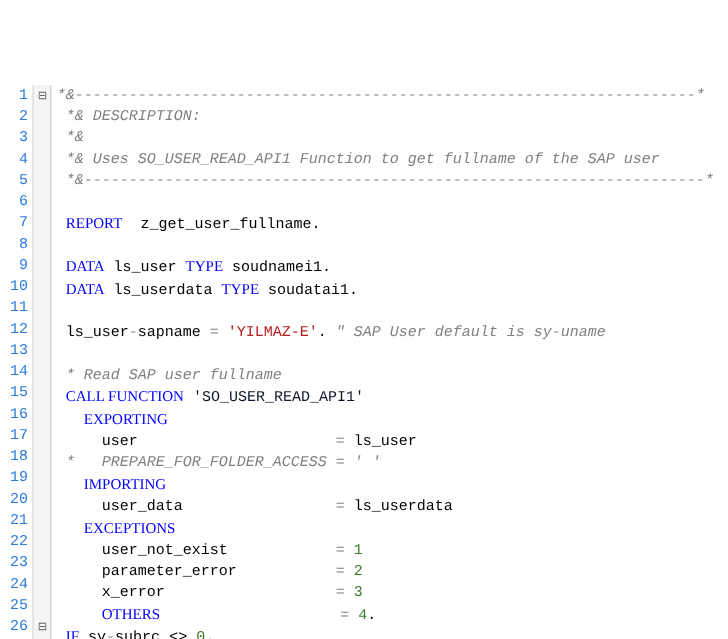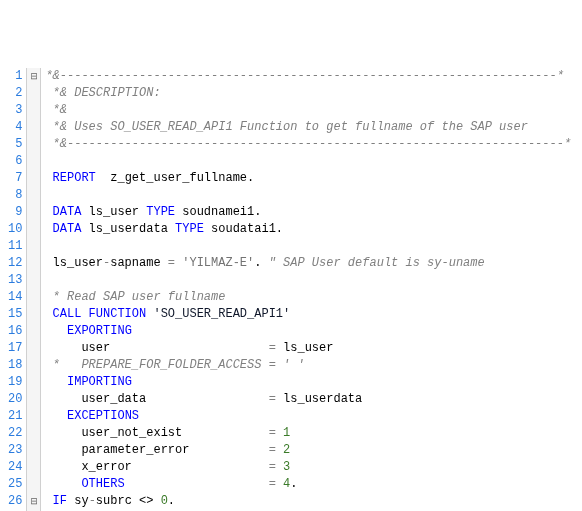--- a/index.html
+++ b/index.html
@@ -28,22 +28,22 @@
     text-align: center;
     color: #666;
     font-family: Arial, sans-serif;
     font-size: 9px;
     line-height: 17px;
   }
   .code {
     padding-left: 4px;
     color: #000000;
   }
-  .kw { color: #0000ff; }
-  .str { color: #737373; }
+  .kw { color: #0000ff; font-family: Liberation Serif, serif; }
+  .str { color: #b91c1c; }
   .num { color: #3a7a28; }
   .cmt { color: #808080; font-style: italic; }
   .fn { color: #0f172a; }
   .ln { color: #2a7bde; }
 </style>
 </head>
 <body>
 
 
 

